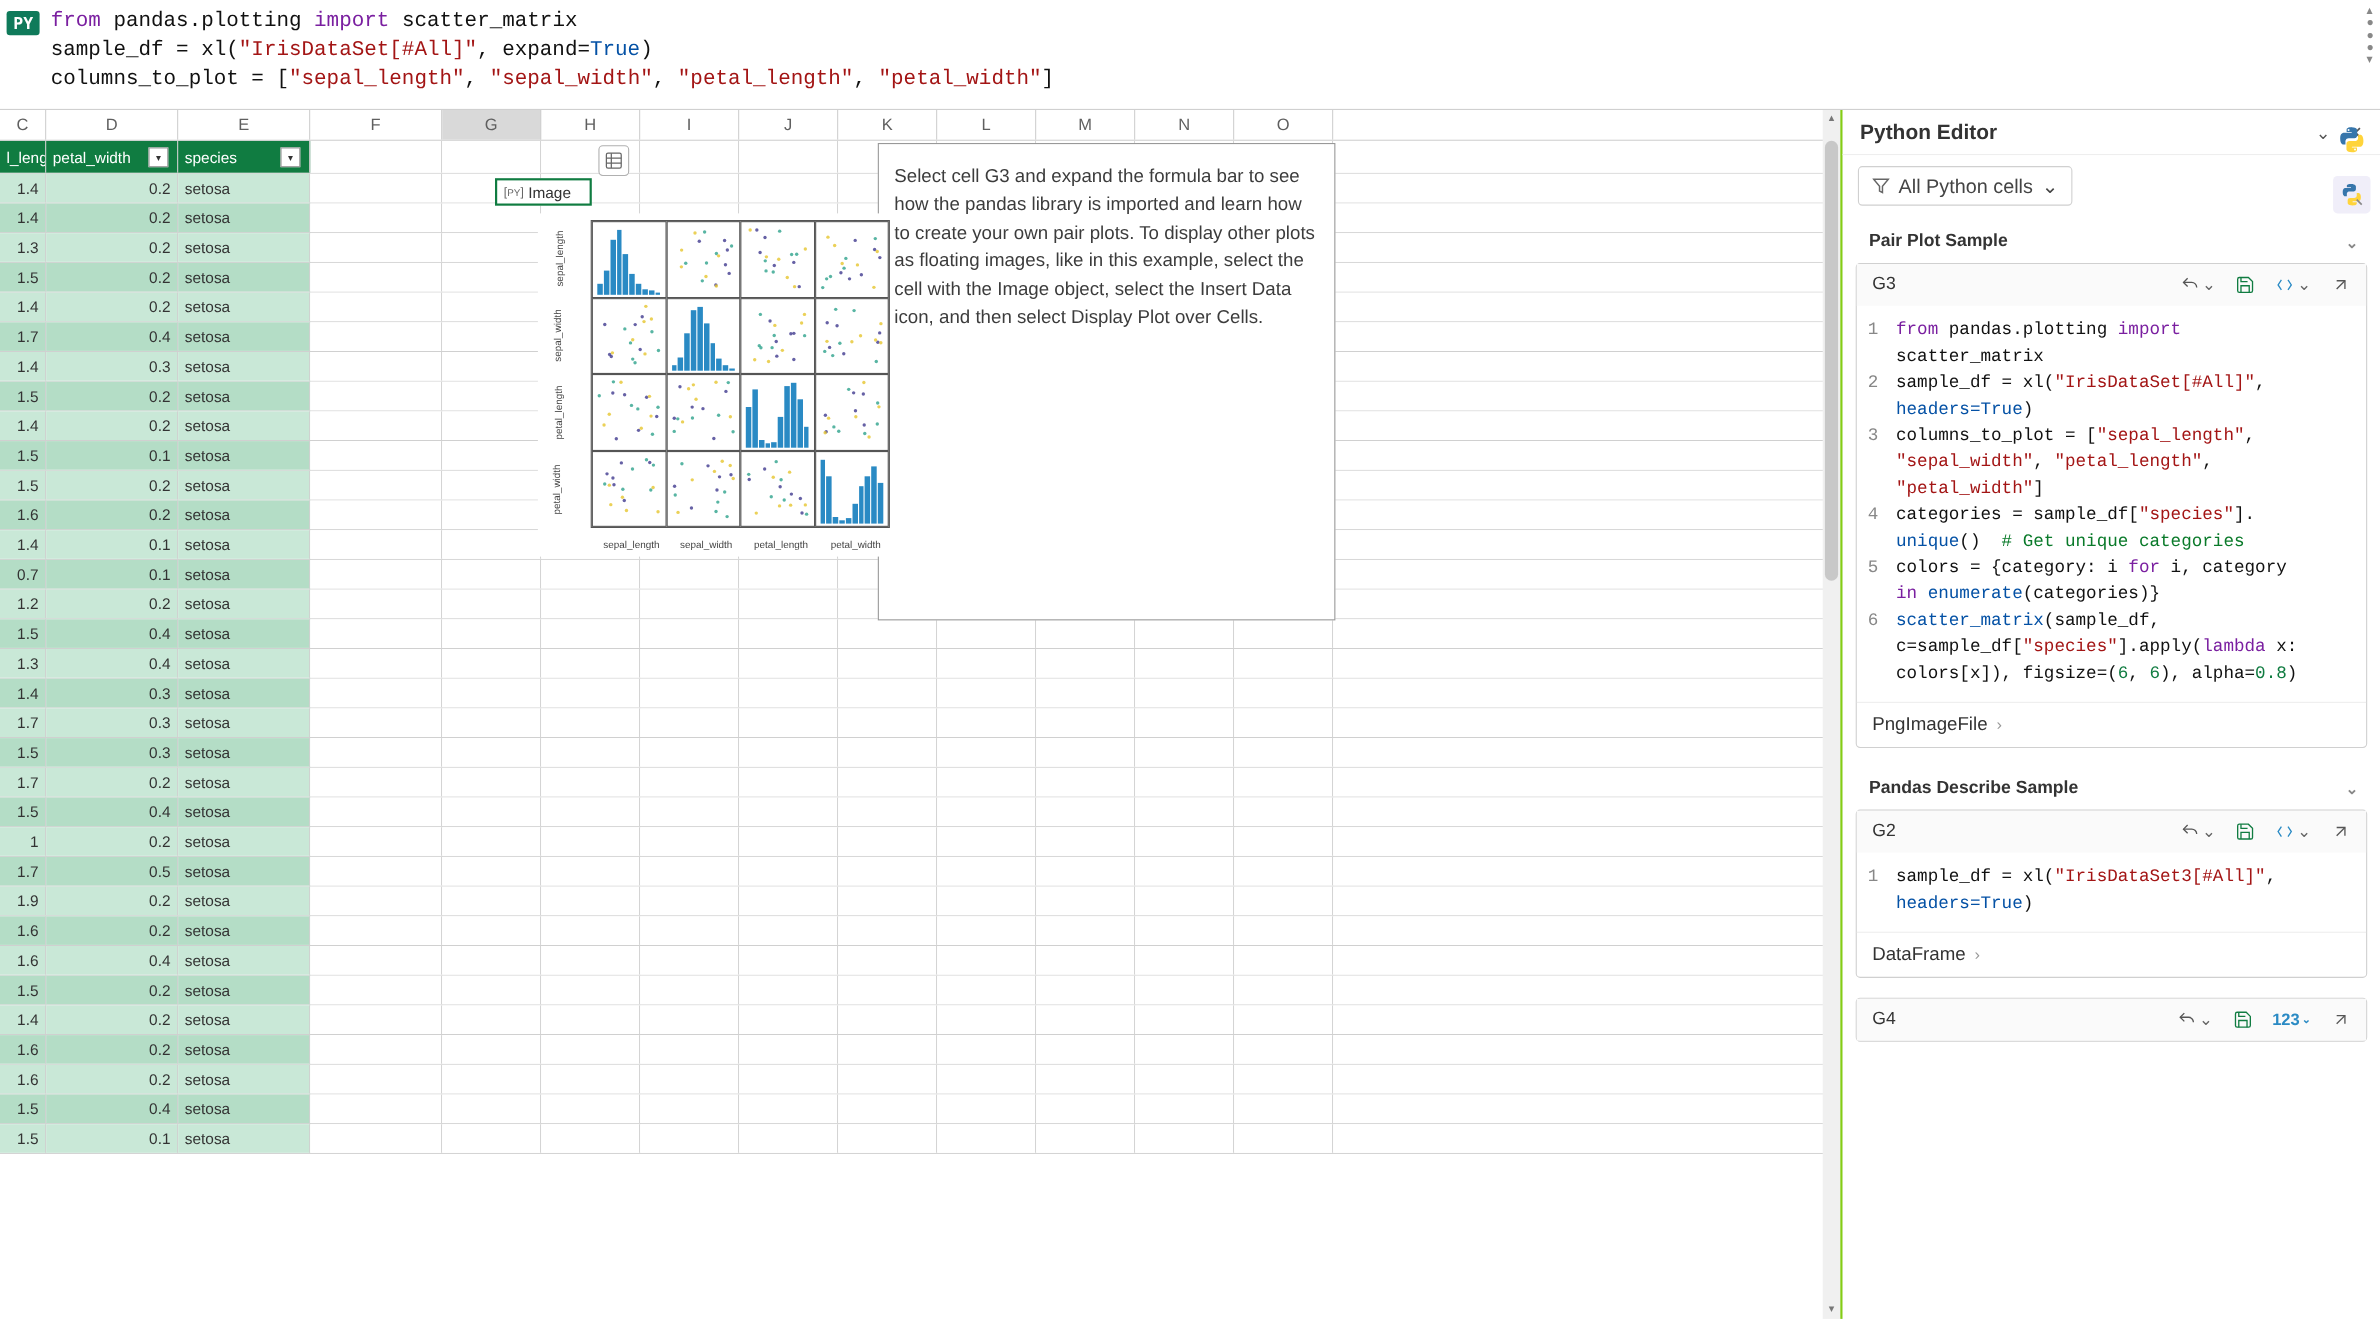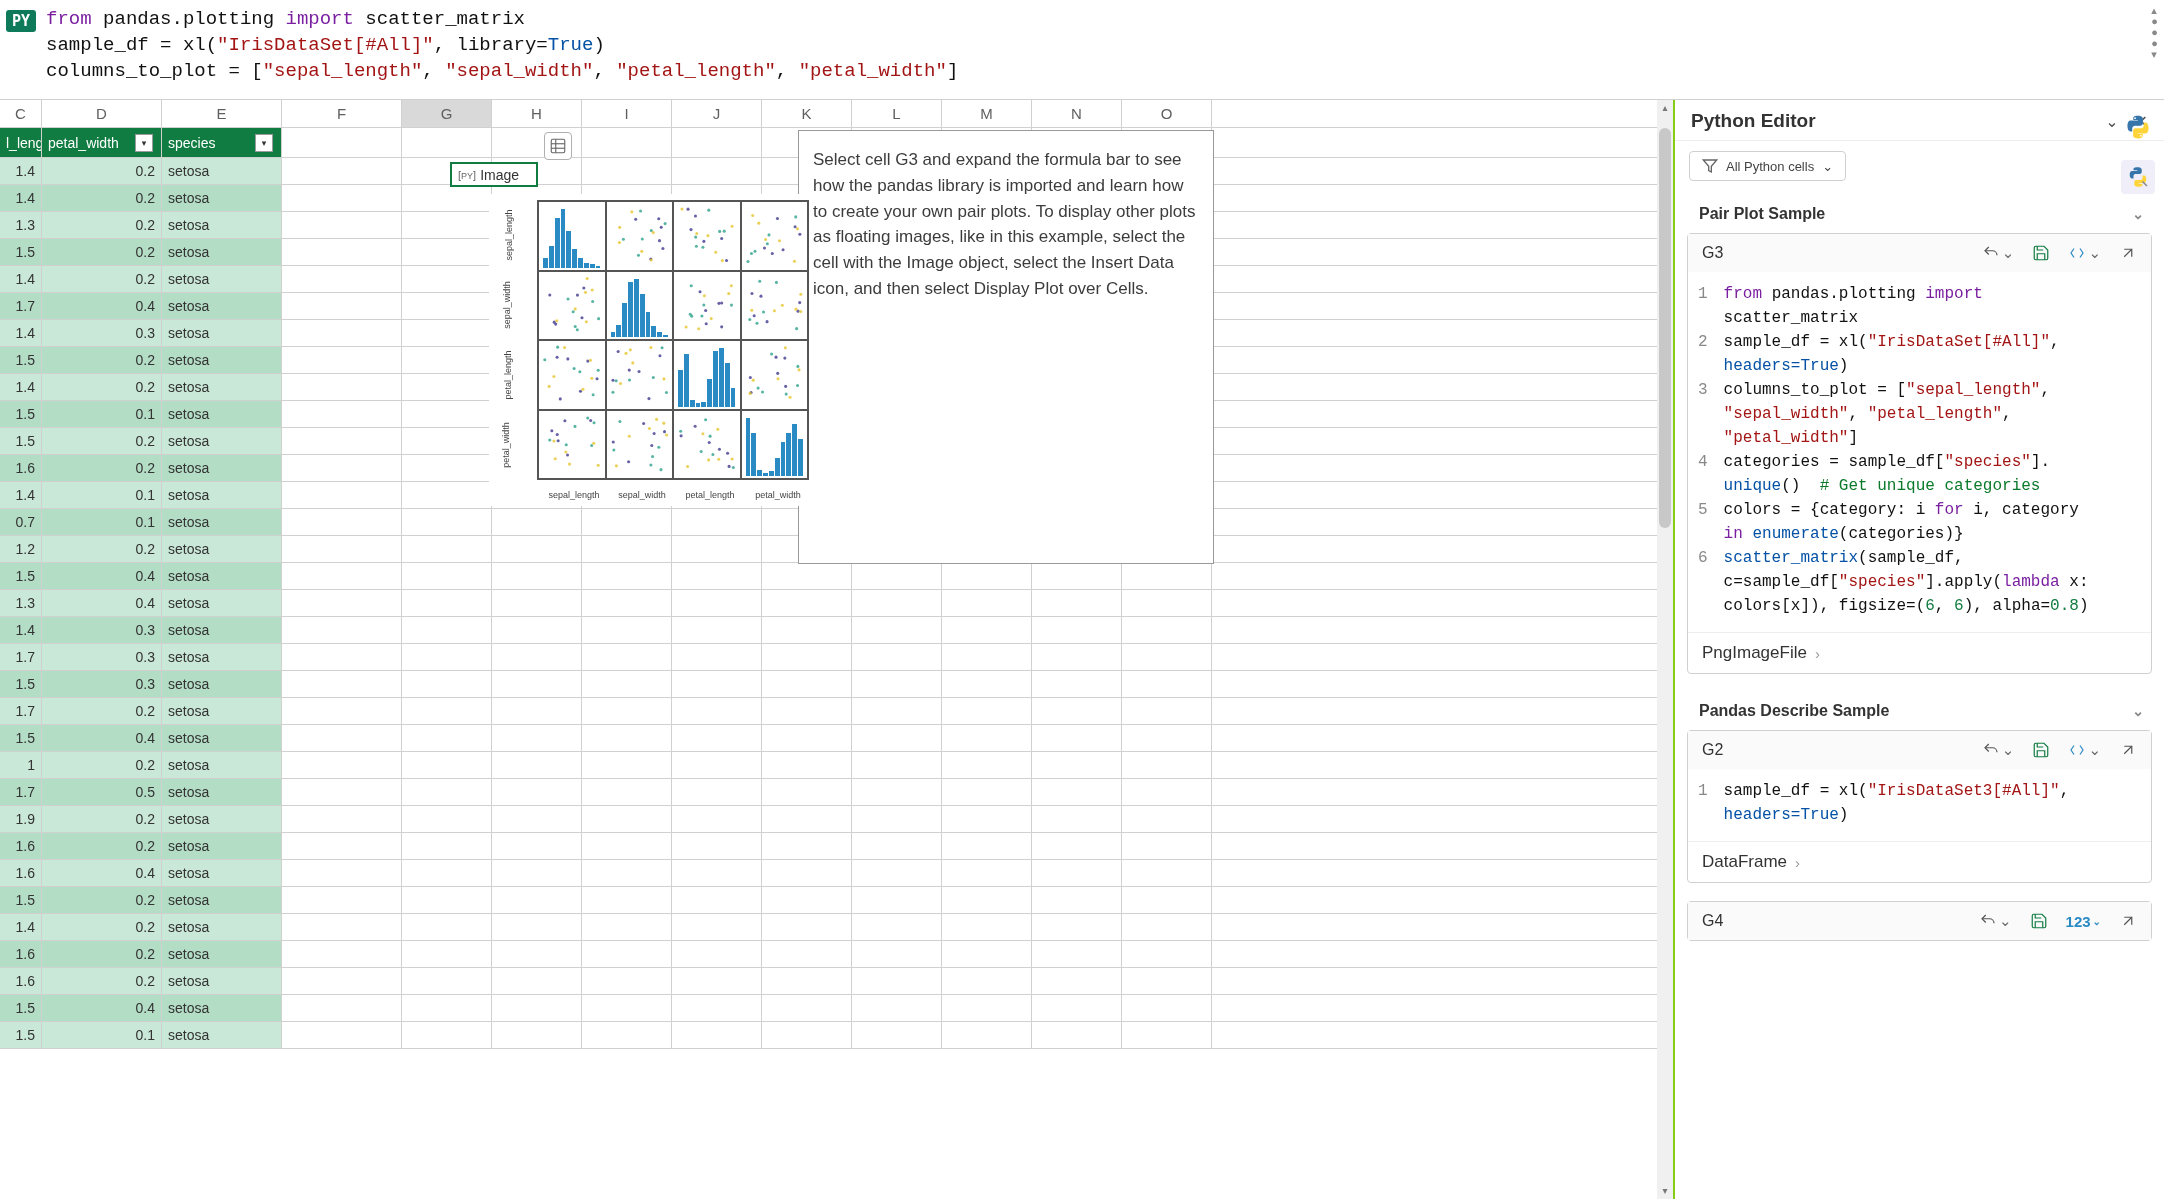--- a/index.html
+++ b/index.html
@@ -238,21 +238,21 @@
     align-items: center;
     padding: 10px 14px;
   }
   .filter-chip {
     border: 1px solid #d0d0d0;
     border-radius: 4px;
     padding: 6px 12px;
     display: flex;
     align-items: center;
     gap: 8px;
-    font-size: 13px;
+    font-size: 18px;
     color: #444;
     cursor: pointer;
   }
   .ellipsis-btn { color: #777; font-size: 18px; letter-spacing: 2px; cursor: pointer; padding: 4px 8px; }
 
   .editor-scroll { flex: 1; overflow-y: auto; padding: 4px 12px 20px 12px; position: relative; }
   .editor-scroll::-webkit-scrollbar { width: 10px; }
   .editor-scroll::-webkit-scrollbar-thumb { background: #c8c8c8; border-radius: 5px; }
 
   .section-header {
@@ -336,21 +336,21 @@
     cursor: pointer;
   }
   .rail-btn.active { background: #f0eef9; }
 </style>
 </head>
 <body>
 
 <div class="formula-bar">
   <div class="py-badge">PY</div>
   <div class="formula-code"><span class="kw">from</span> <span>pandas.plotting</span> <span class="kw">import</span> <span>scatter_matrix</span>
-<span>sample_df = xl(</span><span class="str">"IrisDataSet[#All]"</span><span>, library=</span><span class="fn">True</span><span>)</span>
+<span>sample_df = xl(</span><span class="str">"IrisDataSet[#All]"</span><span>, expand=</span><span class="fn">True</span><span>)</span>
 <span>columns_to_plot = [</span><span class="str">"sepal_length"</span>, <span class="str">"sepal_width"</span>, <span class="str">"petal_length"</span>, <span class="str">"petal_width"</span><span>]</span></div>
   <div class="formula-expand">
     <span>▴</span>
       <span>●</span>
       <span>●</span>
       <span>●</span>
       <span>▾</span>
   </div>
 </div>
 

